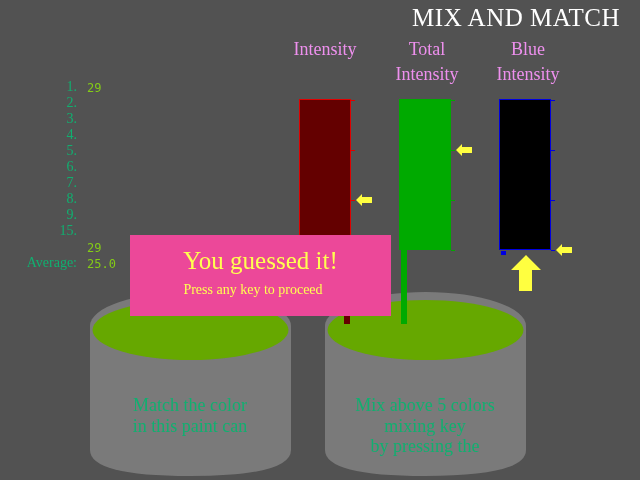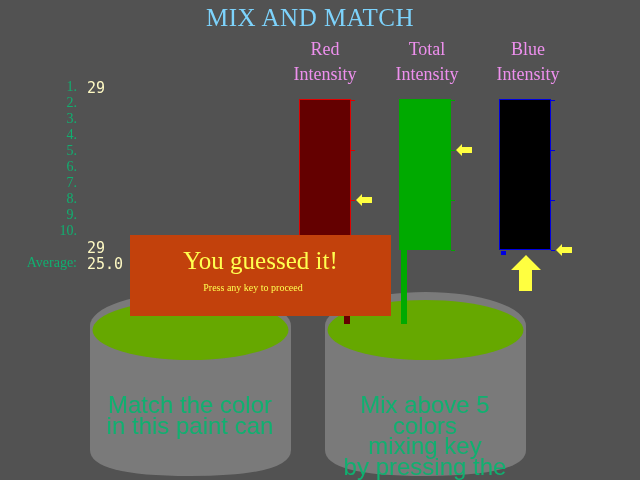--- a/index.html
+++ b/index.html
@@ -1,36 +1,35 @@
 <!DOCTYPE html>
 <html><head>
 <meta charset="utf-8">
 <style>
   html, body { margin:0; padding:0; }
   body { width:640px; height:480px; background:#525252; position:relative; overflow:hidden; font-family:"DejaVu Serif", serif; }
   .abs { position:absolute; }
-  #title { left:0; width:620px; top:4px; text-align:center; color:#7dd3fc; font-size:25px; font-family:"Liberation Serif", serif; letter-spacing:0.5px; }
+  #title { left:0; width:620px; top:4px; text-align:right; color:#ffffff; font-size:25px; font-family:"Liberation Serif", serif; letter-spacing:0.5px; }
   .chan-label { color:#ee90ee; font-size:18px; font-family:"Liberation Serif", serif; text-align:center; line-height:25px; }
   .scorelist { font-family:"Liberation Serif", serif; font-size:14px; line-height:16px; }
   .score-num { position:absolute; width:77px; text-align:right; color:#10b070; }
-  .score-val { position:absolute; left:87px; color:#fef9c3; font-family:"DejaVu Sans Mono", monospace; font-size:15px; }
+  .score-val { position:absolute; left:87px; color:#84cc16; font-family:"DejaVu Sans Mono", monospace; font-size:12px; }
   .bar { position:absolute; top:99px; width:52px; height:151px; box-sizing:border-box; }
   .tick { position:absolute; width:4px; height:1px; }
-  #popup { left:130px; top:235px; width:261px; height:81px; background:#c2410c; }
+  #popup { left:130px; top:235px; width:261px; height:81px; background:#ec4899; }
   #popup .big { position:absolute; left:0; width:261px; top:12px; text-align:center; color:#ffff50; font-size:25px; font-family:"Liberation Serif", serif; }
-  #popup .small { position:absolute; left:0; width:246px; top:47px; text-align:center; color:#ffff50; font-size:10px; font-family:"Liberation Serif", serif; }
-  .can-text { position:absolute; color:#10b070; font-family:Liberation Sans, sans-serif; font-size:24px; line-height:20.5px; text-align:center; }
+  #popup .small { position:absolute; left:0; width:246px; top:47px; text-align:center; color:#ffff50; font-size:14px; font-family:"Liberation Serif", serif; }
+  .can-text { position:absolute; color:#10b070; font-family:Liberation Serif, serif; font-size:18px; line-height:20.5px; text-align:center; }
 </style>
 </head>
 <body>
 
 <div id="title" class="abs">MIX AND MATCH</div>
 
 <div class="abs chan-label" style="left:280px;top:37px;width:90px;">
-  <div>Red</div>
   <div>Intensity</div>
 </div>
 <div class="abs chan-label" style="left:382px;top:37px;width:90px;">
   <div>Total</div>
   <div>Intensity</div>
 </div>
 <div class="abs chan-label" style="left:483px;top:37px;width:90px;">
   <div>Blue</div>
   <div>Intensity</div>
 </div>
@@ -39,21 +38,21 @@
   <div class="score-num" style="top:0px">1.</div>
   <div class="score-val" style="top:1px">29</div>
   <div class="score-num" style="top:16px">2.</div>
   <div class="score-num" style="top:32px">3.</div>
   <div class="score-num" style="top:48px">4.</div>
   <div class="score-num" style="top:64px">5.</div>
   <div class="score-num" style="top:80px">6.</div>
   <div class="score-num" style="top:96px">7.</div>
   <div class="score-num" style="top:112px">8.</div>
   <div class="score-num" style="top:128px">9.</div>
-  <div class="score-num" style="top:144px">10.</div>
+  <div class="score-num" style="top:144px">15.</div>
   <div class="score-val" style="top:161px">29</div>
   <div class="score-num" style="top:176px">Average:</div>
   <div class="score-val" style="top:177px">25.0</div>
 </div>
 
 <svg class="abs" style="left:0;top:0;" width="640" height="480">
 
   <g>
     <path d="M90,326 L90,450 Q90,476 190,476 Q291,476 291,450 L291,326 Z" fill="#7a7a7a"></path>
     <ellipse cx="190.5" cy="326" rx="100.5" ry="34" fill="#7a7a7a"></ellipse>

